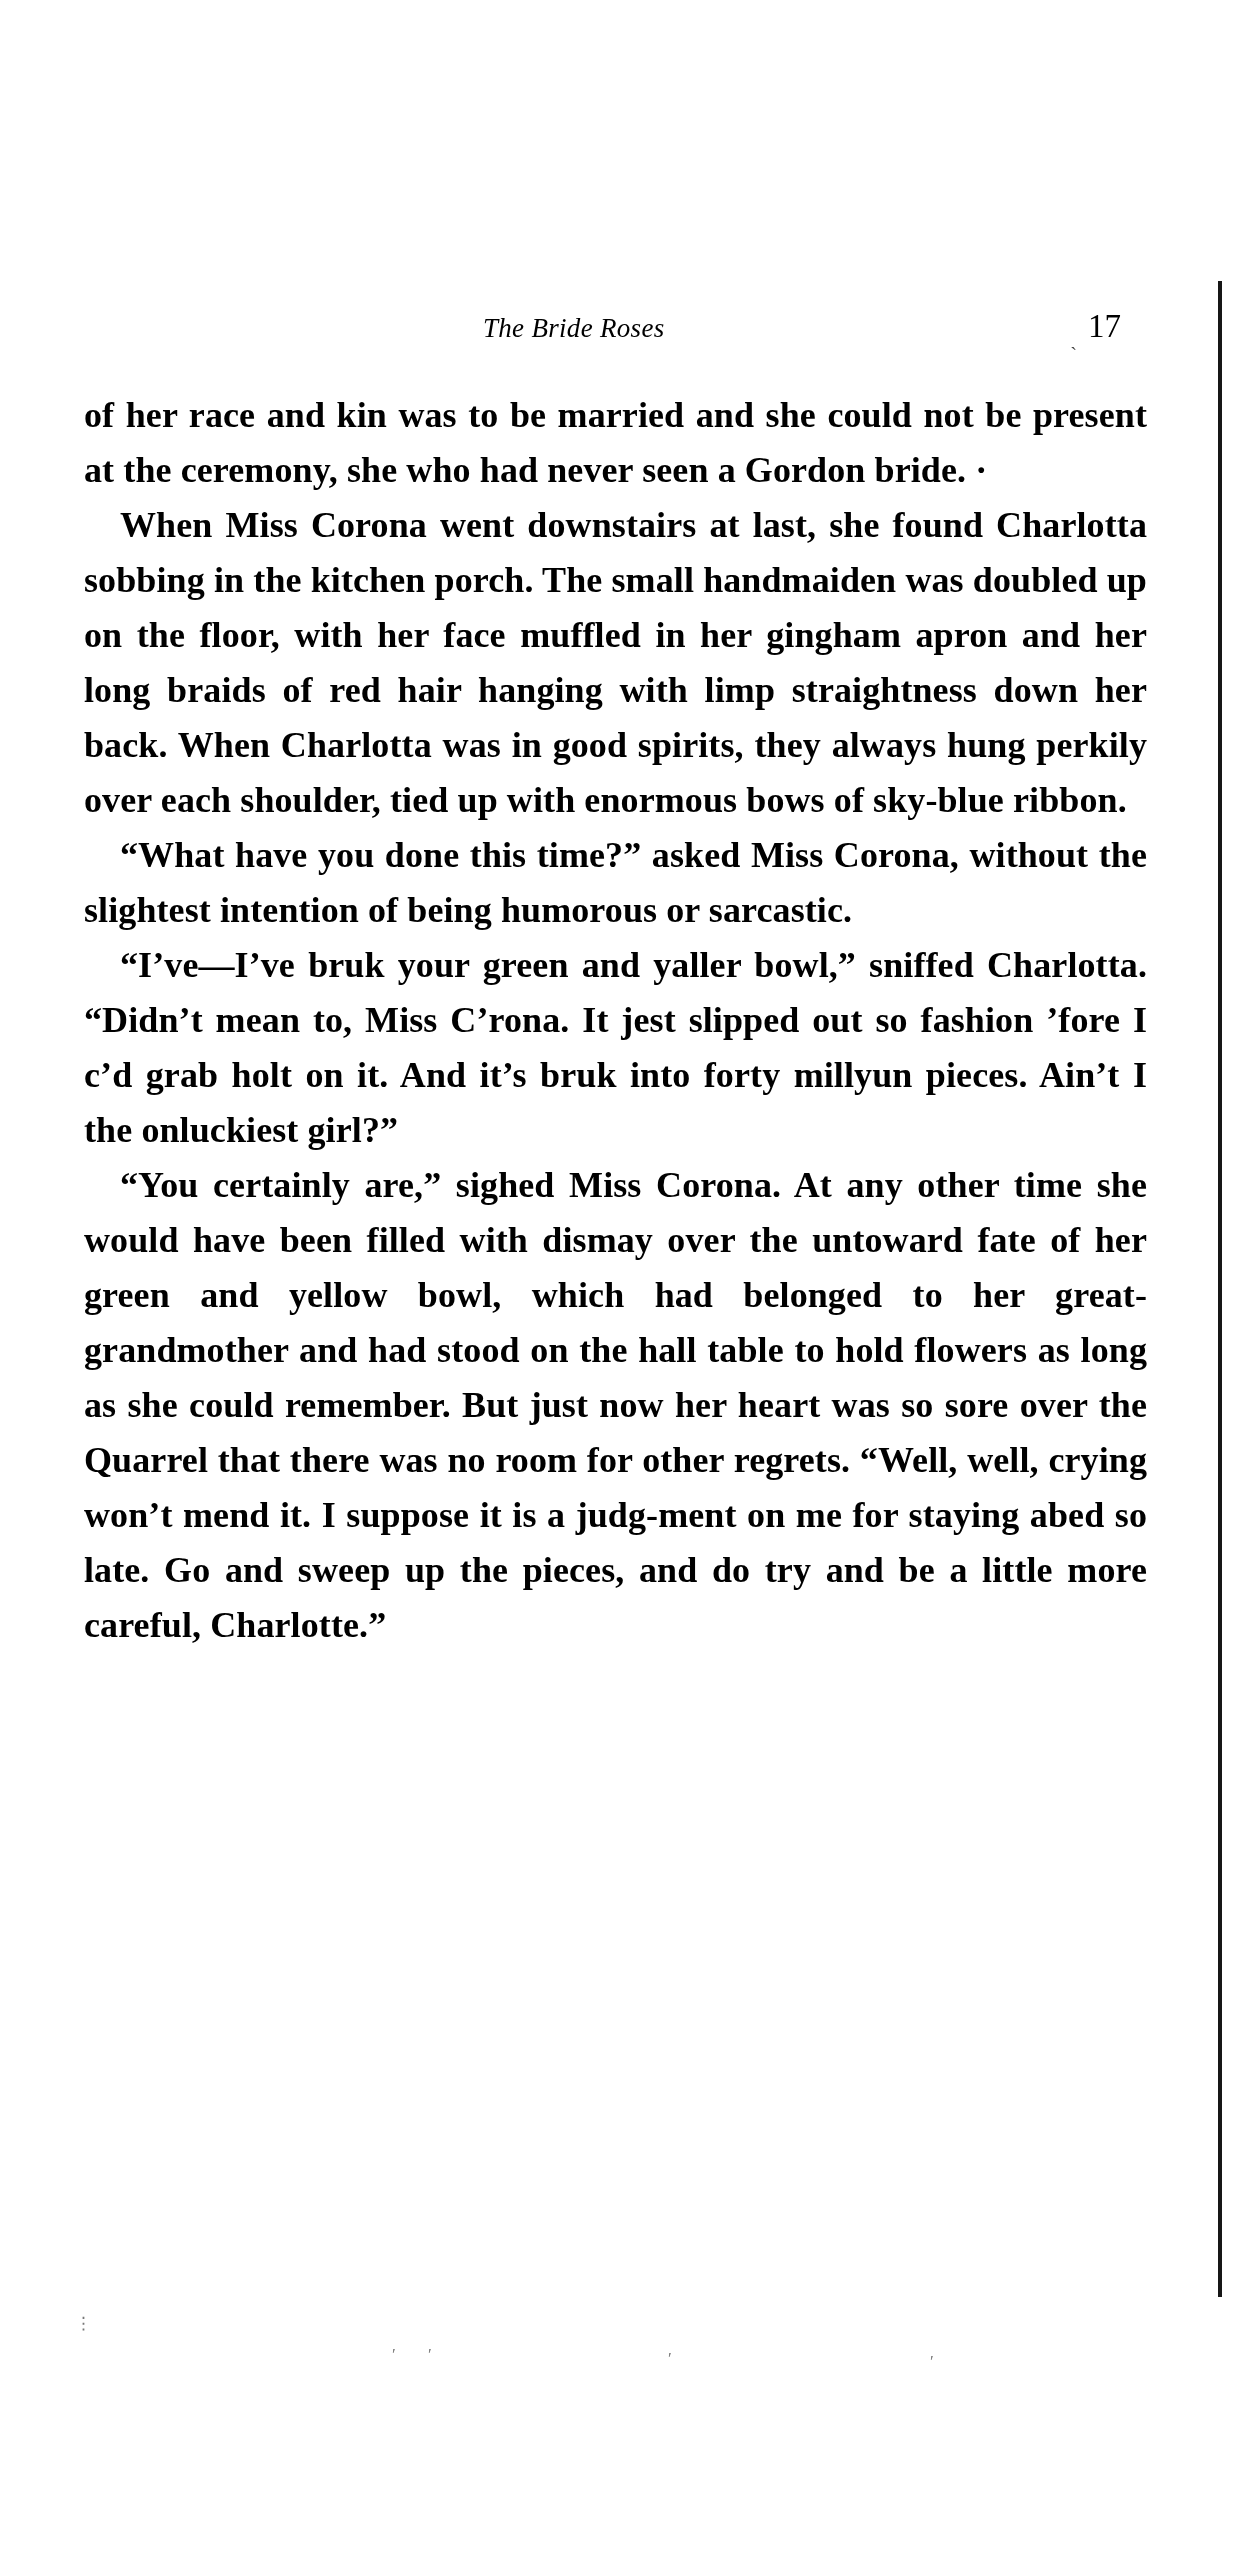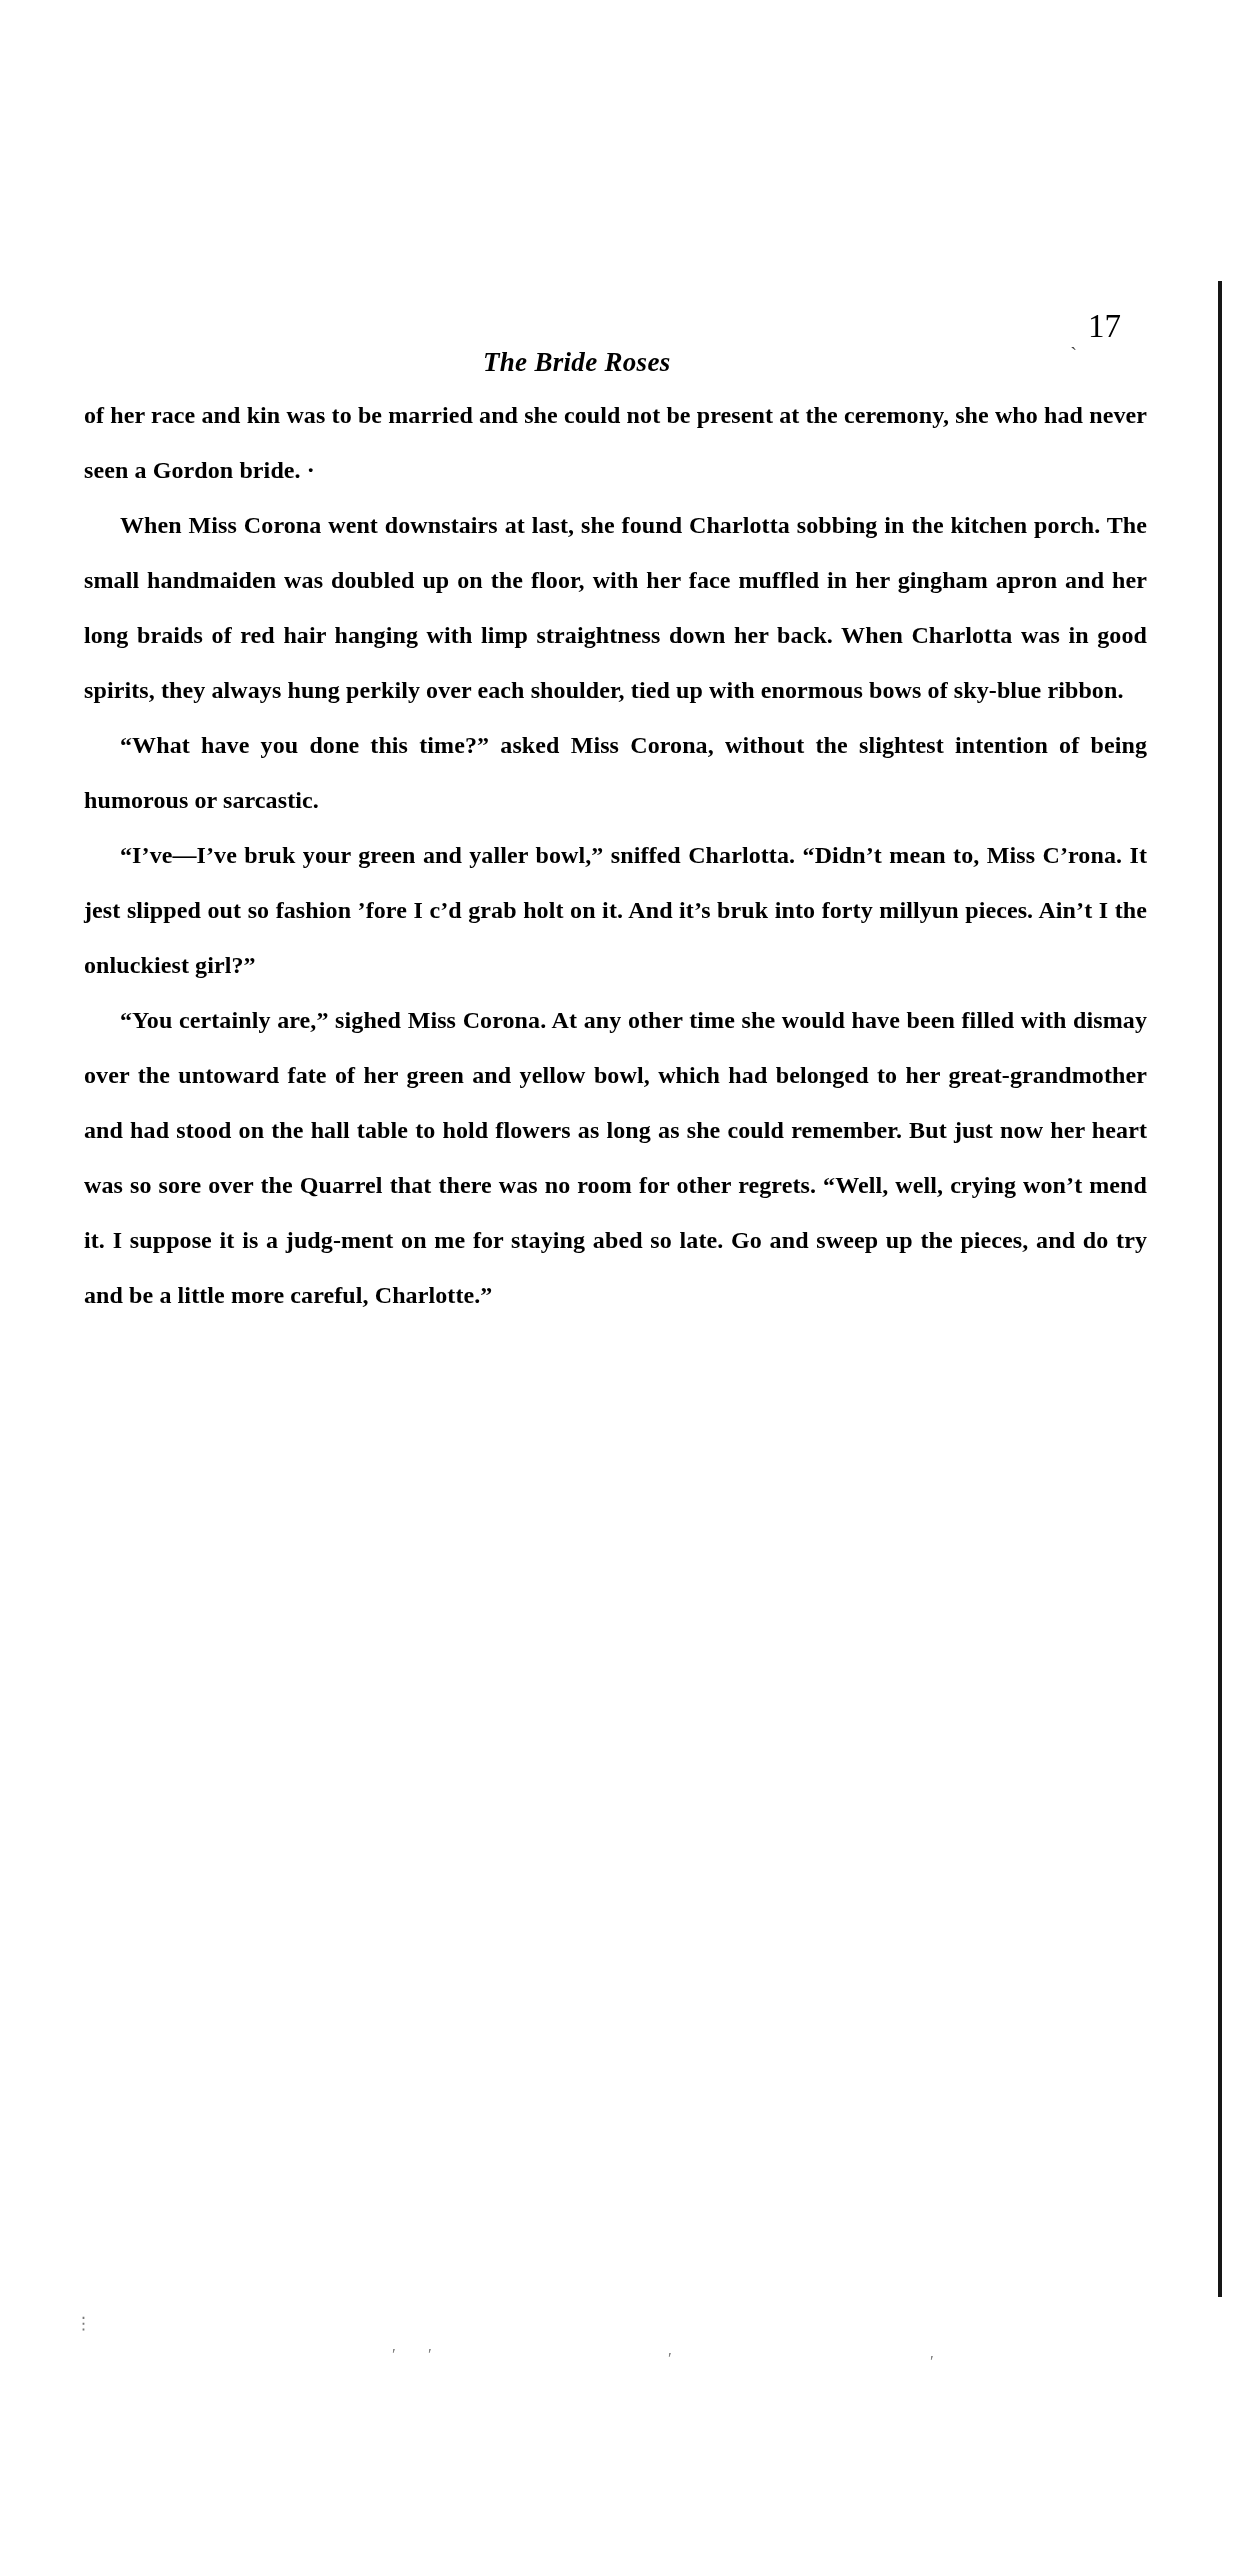--- a/index.html
+++ b/index.html
@@ -46,44 +46,43 @@
     position: relative;
     height: 47px;
     margin-bottom: 28px;
     padding: 0 47px 0 7.8px;
   }
   .running-title {
     position: absolute;
     left: 399px;
     top: 0;
     font-style: italic;
-    font-weight: 700;
+    font-weight: 400;
     font-size: 27px;
     letter-spacing: 0.3px;
     white-space: nowrap;
-    margin-top: 34px;
   }
   .running-page {
     position: absolute;
     right: 42px;
     top: -4.7px;
     font-weight: 400;
     font-size: 33px;
   }
   .running-page-mark {
     position: absolute;
     right: 86px;
     top: 14px;
     font-size: 20.3px;
     color: #3b3b3b;
   }
 
   .body-text {
     width: 1063px;
-    font-size: 24px;
+    font-size: 36px;
     line-height: 55px;
     text-align: justify;
     text-justify: inter-word;
     font-weight: 700;
     letter-spacing: 0.1px;
   }
   .body-text p {
     margin: 0;
     text-indent: 0;
   }

